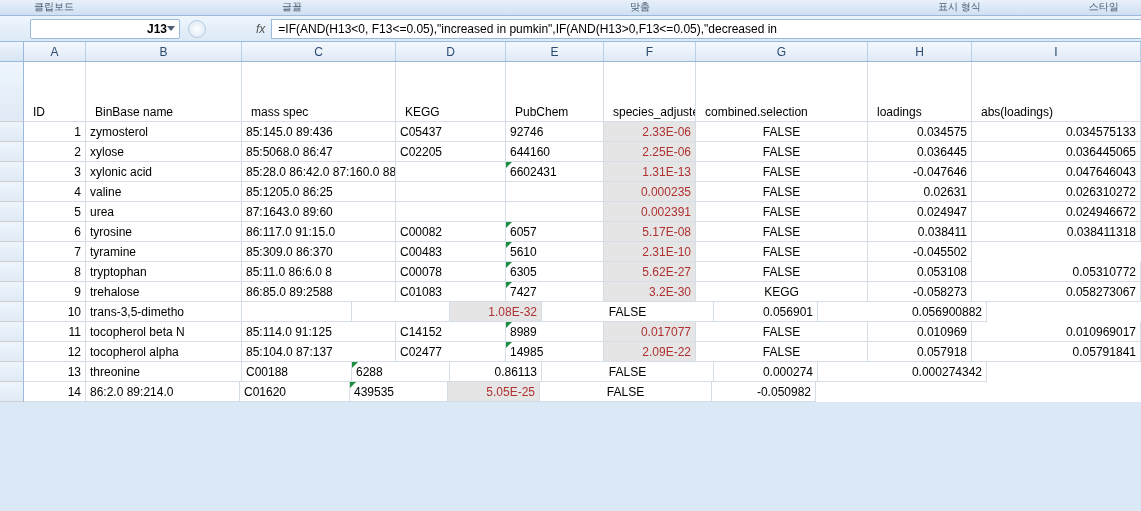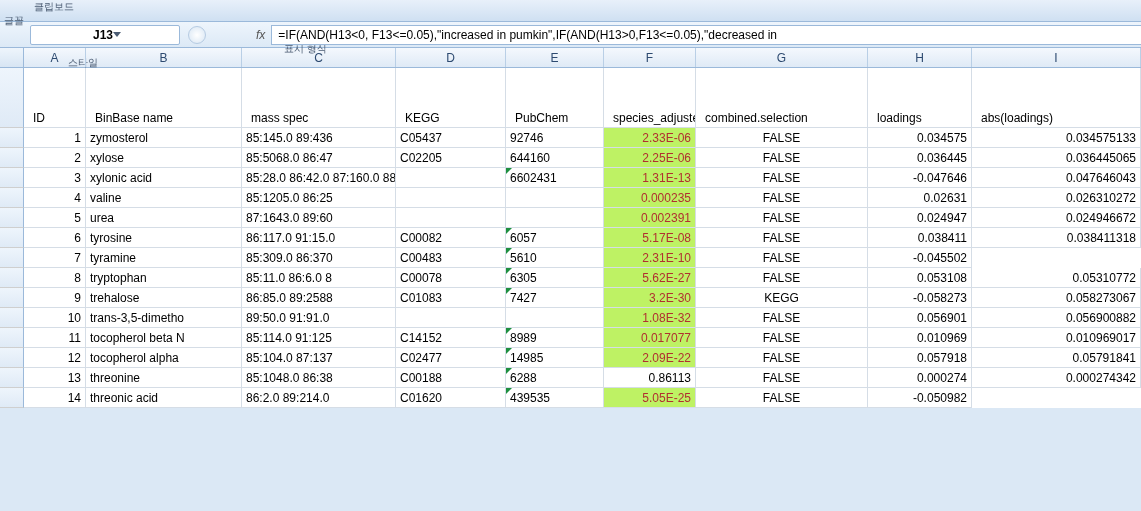--- a/index.html
+++ b/index.html
@@ -5,44 +5,43 @@
   * { box-sizing: border-box; margin: 0; padding: 0; }
   body {
     font-family: "Segoe UI", Tahoma, Arial, sans-serif;
     font-size: 12px;
     background: #dbe8f5;
     overflow: hidden;
     width: 1141px;
     height: 511px;
   }
   .ribbon-band {
-    height: 22px;
+    height: 16px;
     display: flex;
     background: linear-gradient(#e8f0fa,#cfe0f2);
     border-bottom: 1px solid #9bb9da;
-    flex-direction: column;
   }
   .ribbon-label { font-size:10px; color:#4a5b72; padding:0 4px; white-space:nowrap; }
   .ribbon-label:nth-child(1){margin-left:30px;}
-  .ribbon-label:nth-child(2){}
+  .ribbon-label:nth-child(2){margin-left:200px;}
   .ribbon-label:nth-child(3){margin-left:320px;}
   .ribbon-label:nth-child(4){margin-left:280px;}
-  .ribbon-label:nth-child(5){margin-left:64px;}
+  .ribbon-label:nth-child(5){margin-left:100px;}
 
   
   .fbar {
     height: 26px;
     background: linear-gradient(#eef5fc,#dce9f6);
     border-bottom: 1px solid #9bb9da;
     display:flex; align-items:center;
   }
   .name-box {
     width: 150px; height:20px; margin-left:30px;
     background: #fff; border:1px solid #9bb9da;
-    display:flex; align-items:center; justify-content:center;
+    display:flex; align-items:center; justify-content:flex-end;
     padding:0 4px 0 8px; border-radius:2px;
     font-weight: bold;
   }
   .name-dd { width:0;height:0;border-left:4px solid transparent;border-right:4px solid transparent;border-top:5px solid #4a5b72;}
   .fx-circle {
     width:18px;height:18px;border-radius:50%;
     background: radial-gradient(#fff,#d7e5f3); border:1px solid #b6cbe2;
     margin-left:8px;
   }
   .fx-label { font-style: italic; font-family: Liberation Sans, sans-serif; margin-left:50px; color:#555;}
@@ -78,21 +77,21 @@
     color:#2d4a70;
   }
   .cell {
     border-right:1px solid #d5dde6; border-bottom:1px solid #d5dde6;
     padding:2px 4px; overflow:hidden; white-space:nowrap;
     display:flex; align-items:center;
     color:#000; position:relative;
   }
   .num { justify-content:flex-end; }
   .ctr { justify-content:center; }
-  .pink { background:#bef264; color:#b03030; justify-content:flex-end; }
+  .pink { background:#e5e5e5; color:#b03030; justify-content:flex-end; }
   .green-tri::before{
     content:""; position:absolute; top:0; left:0;
     width:0;height:0;border-top:6px solid #1c8f3f;border-right:6px solid transparent;
   }
   .header-text .cell { align-items:flex-end; white-space:normal; line-height:1.1; height:100%;padding-left:9px; }
 
   
   .wA{width:62px;} .wB{width:156px;} .wC{width:154px;} .wD{width:110px;}
   .wE{width:98px;} .wF{width:92px;} .wG{width:172px;} .wH{width:104px;} .wI{width:169px;}
 </style>
@@ -252,21 +251,20 @@
         <div class="cell wE green-tri">7427</div>
         <div class="cell wF pink">3.2E-30</div>
         <div class="cell wG ctr">KEGG</div>
         <div class="cell wH num">-0.058273</div>
         <div class="cell wI num">0.058273067</div>
       </div>
       <div class="row">
         <div class="rowh"></div>
         <div class="cell wA num">10</div>
         <div class="cell wB">trans-3,5-dimetho</div>
-        <div class="cell wC">89:50.0 91:91.0</div>
         <div class="cell wD"></div>
         <div class="cell wE"></div>
         <div class="cell wF pink">1.08E-32</div>
         <div class="cell wG ctr">FALSE</div>
         <div class="cell wH num">0.056901</div>
         <div class="cell wI num">0.056900882</div>
       </div>
       <div class="row">
         <div class="rowh"></div>
         <div class="cell wA num">11</div>
@@ -288,32 +286,30 @@
         <div class="cell wE green-tri">14985</div>
         <div class="cell wF pink">2.09E-22</div>
         <div class="cell wG ctr">FALSE</div>
         <div class="cell wH num">0.057918</div>
         <div class="cell wI num">0.05791841</div>
       </div>
       <div class="row">
         <div class="rowh"></div>
         <div class="cell wA num">13</div>
         <div class="cell wB">threonine</div>
-        <div class="cell wC">85:1048.0 86:38</div>
         <div class="cell wD">C00188</div>
         <div class="cell wE green-tri">6288</div>
         <div class="cell wF num">0.86113</div>
         <div class="cell wG ctr">FALSE</div>
         <div class="cell wH num">0.000274</div>
         <div class="cell wI num">0.000274342</div>
       </div>
       <div class="row">
         <div class="rowh"></div>
         <div class="cell wA num">14</div>
-        <div class="cell wB">threonic acid</div>
         <div class="cell wC">86:2.0 89:214.0</div>
         <div class="cell wD">C01620</div>
         <div class="cell wE green-tri">439535</div>
         <div class="cell wF pink">5.05E-25</div>
         <div class="cell wG ctr">FALSE</div>
         <div class="cell wH num">-0.050982</div>
       </div>
     </div>
 </div>
 

